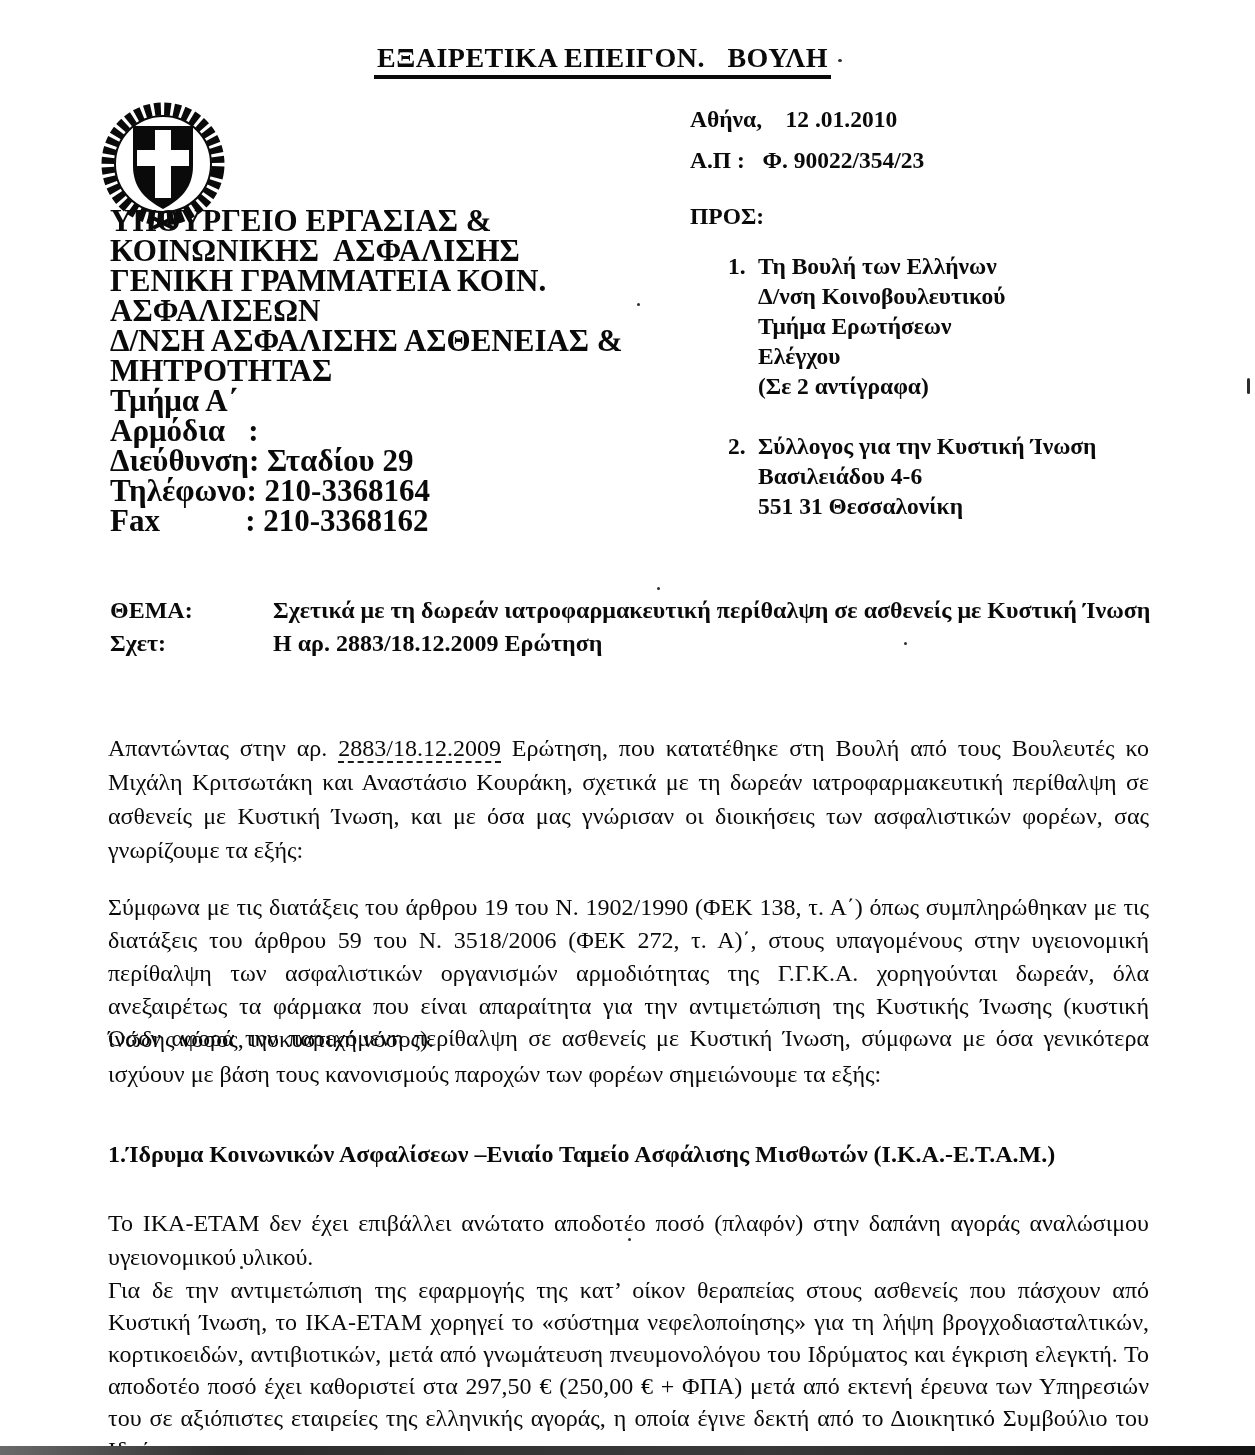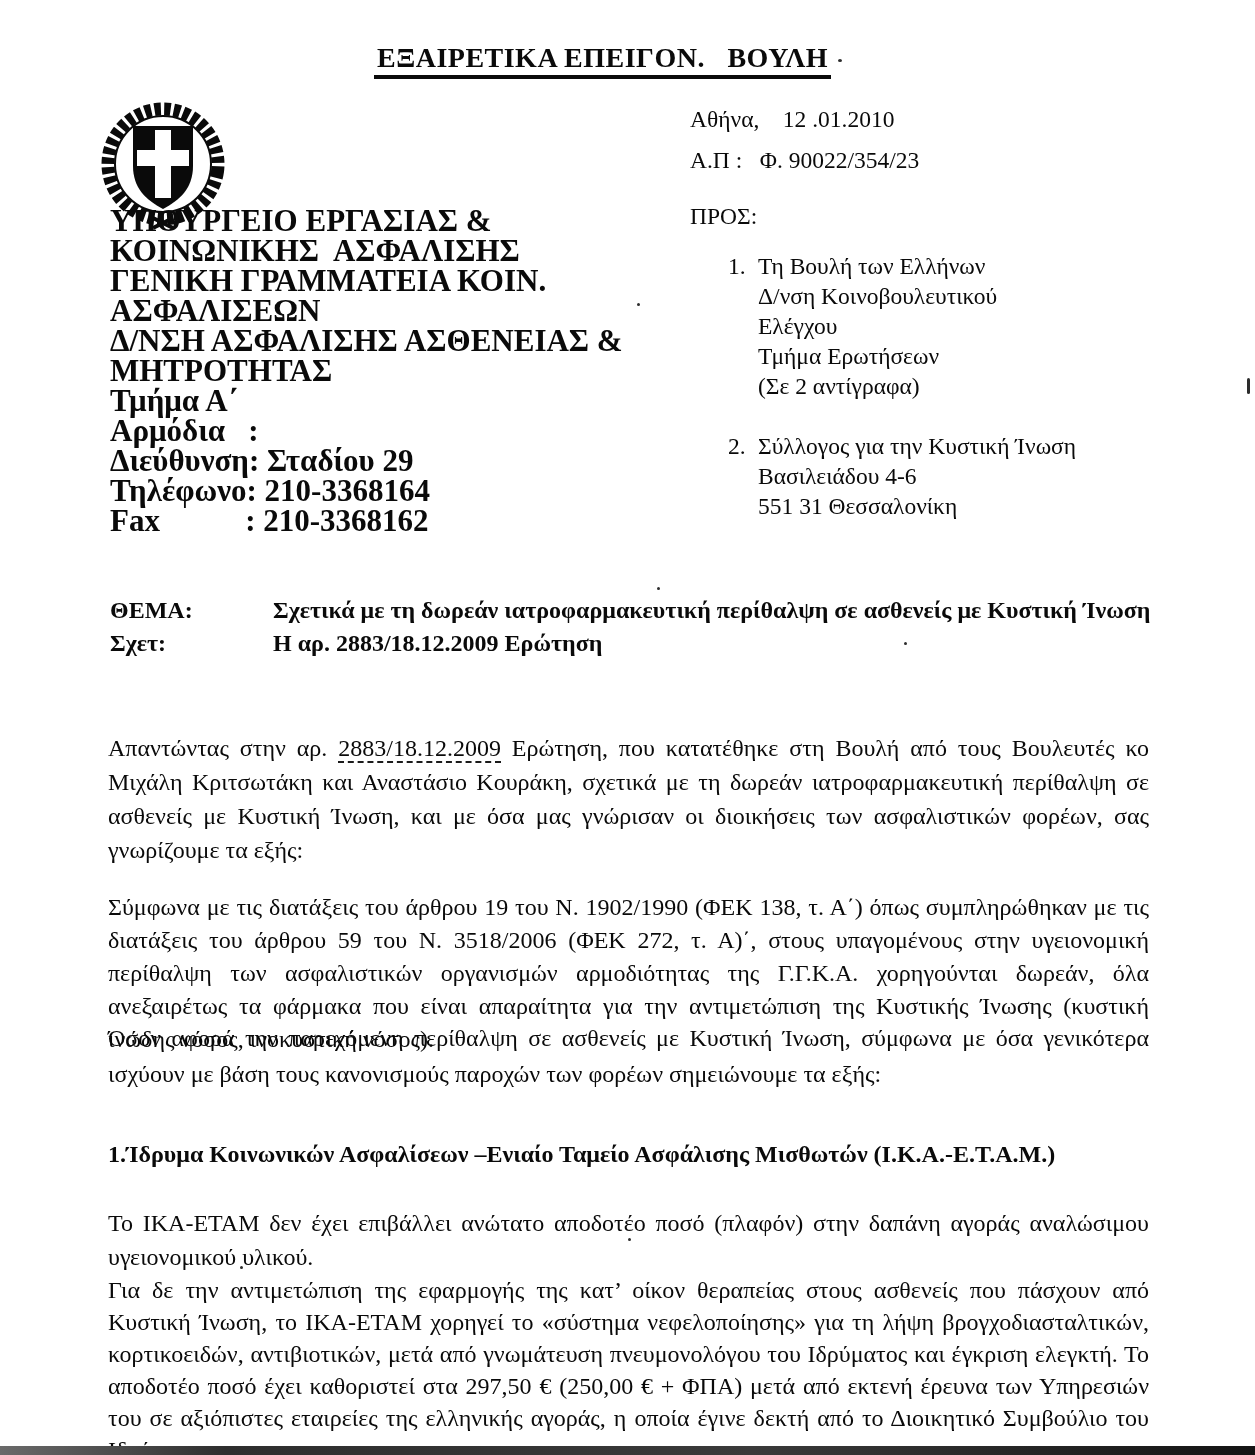--- a/index.html
+++ b/index.html
@@ -21,21 +21,21 @@
   
   .emblem{position:absolute;left:97px;top:100px;width:132px;height:140px;}
   
   .ministry{
     position:absolute;left:110px;top:206px;width:600px;
     font-weight:bold;font-size:31px;line-height:30px;
   }
   
   .refblock{
     position:absolute;left:690px;top:104px;width:565px;
-    font-weight:normal;font-size:23.5px;line-height:30px;
+    font-weight:bold;font-size:23.5px;line-height:30px;
   }
   .date-line{margin-bottom:11px;}
   .proto-line{margin-bottom:26px;}
   .to-label{margin-bottom:20px;}
   .recipient{display:flex;padding-left:38px;}
   .recipient .num{width:30px;flex:none;}
   .recipient .rlines{flex:1;}
   .recipient.second{margin-top:30px;}
   
   .subject{
@@ -108,22 +108,22 @@
 <div class="refblock">
   <div class="date-line pre">Αθήνα,    12 .01.2010</div>
   <div class="proto-line pre">Α.Π :   Φ. 90022/354/23</div>
   <div class="to-label">ΠΡΟΣ:</div>
 
   <div class="recipient">
     <div class="num">1.</div>
     <div class="rlines">
       <div>Τη Βουλή των Ελλήνων</div>
       <div>Δ/νση Κοινοβουλευτικού</div>
+      <div>Τμήμα Ερωτήσεων</div>
       <div>Ελέγχου</div>
-      <div>Τμήμα Ερωτήσεων</div>
       <div>(Σε 2 αντίγραφα)</div>
     </div>
   </div>
 
   <div class="recipient second">
     <div class="num">2.</div>
     <div class="rlines">
       <div>Σύλλογος για την Κυστική Ίνωση</div>
       <div>Βασιλειάδου 4-6</div>
       <div>551 31 Θεσσαλονίκη</div>

